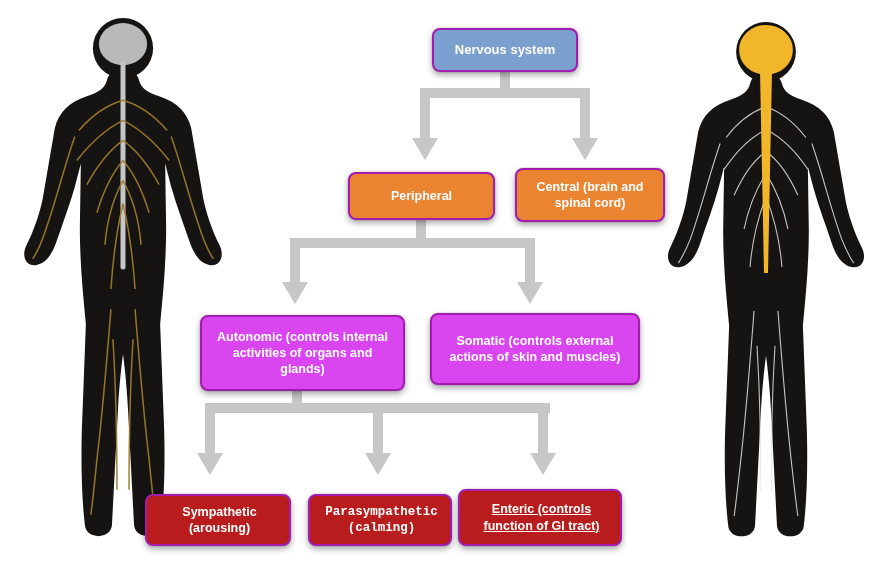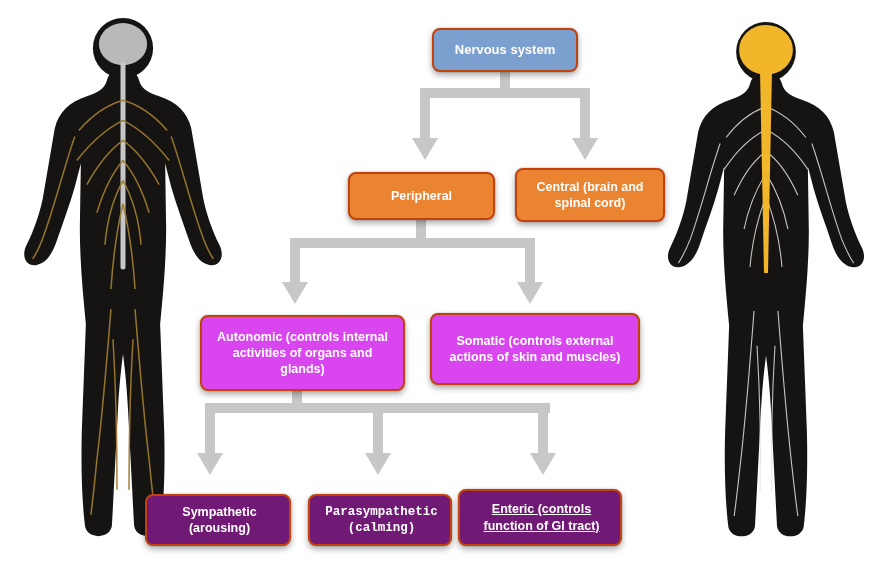--- a/index.html
+++ b/index.html
@@ -11,28 +11,28 @@
     font-family:"Liberation Sans", sans-serif;
   }
   svg{display:block;}
   .layer{position:absolute;left:0;top:0;}
   .node{
     position:absolute;
     display:flex;align-items:center;justify-content:center;
     text-align:center;
     color:#ffffff;font-weight:bold;font-size:12.5px;line-height:1.3;
     border-radius:8px;
-    border:2px solid #c2410c;
+    border:2px solid #a21caf;
     box-shadow:0 3px 6px rgba(0,0,0,0.35), 0 0 0 1px rgba(0,0,0,0.06);
     padding:4px 8px;box-sizing:border-box;
   }
   .node.blue{background:#7ba0cf;}
   .node.orange{background:#ea8431;}
   .node.purple{background:#d946ef;}
-  .node.green{background:#701a75;padding-left:11px;}
+  .node.green{background:#b91c1c;padding-left:11px;}
 
   #node-nervous{left:432px;top:28px;width:146px;height:44px;font-size:13px;}
   #node-peripheral{left:348px;top:172px;width:147px;height:48px;}
   #node-central{left:515px;top:168px;width:150px;height:54px;}
   #node-autonomic{left:200px;top:315px;width:205px;height:76px;}
   #node-somatic{left:430px;top:313px;width:210px;height:72px;}
   #node-sympathetic{left:145px;top:494px;width:146px;height:52px;}
   #node-parasympathetic{left:308px;top:494px;width:144px;height:52px;font-family:Liberation Mono, monospace;}
   #node-enteric{left:458px;top:489px;width:164px;height:57px;text-decoration:underline;}
 </style>

